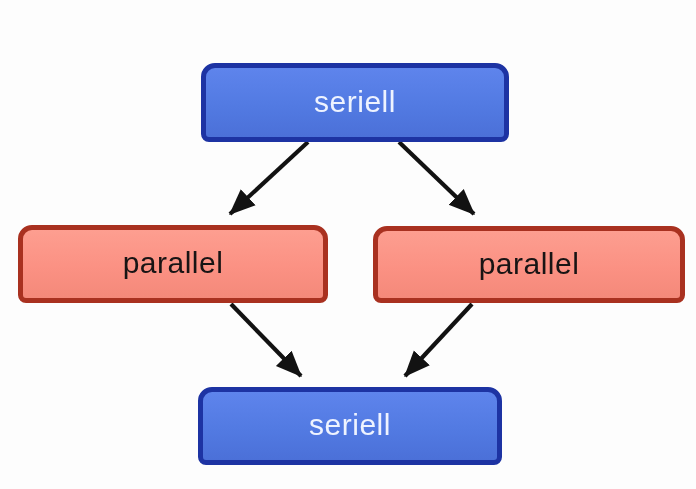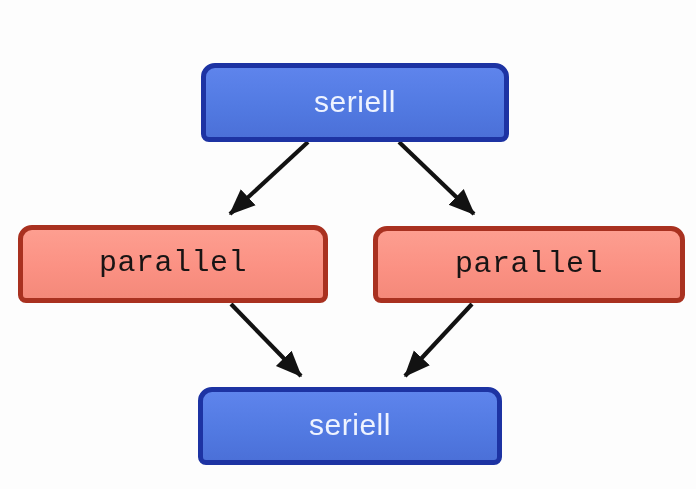--- a/index.html
+++ b/index.html
@@ -37,21 +37,20 @@
   }
   .node-blue {
     background: linear-gradient(180deg, #5e84ec 0%, #527ae2 55%, #4b70d8 100%);
     border-color: #1d33a3;
     color: #eef3ff;
   }
   .node-red {
     background: linear-gradient(180deg, #fd9e90 0%, #fb9183 55%, #f4897a 100%);
     border-color: #a93120;
     color: #181414;
-    font-family: Liberation Mono, monospace;
   }
   .node-top-seriell    { left: 201px; top:  63px; width: 308px; height: 79px; }
   .node-left-parallel  { left:  18px; top: 225px; width: 310px; height: 78px; }
   .node-right-parallel { left: 373px; top: 226px; width: 312px; height: 77px; }
   .node-bottom-seriell { left: 198px; top: 387px; width: 304px; height: 78px; }
   .node-label {
     display: block;
     transform: translateY(-1px);
   }
 </style>

